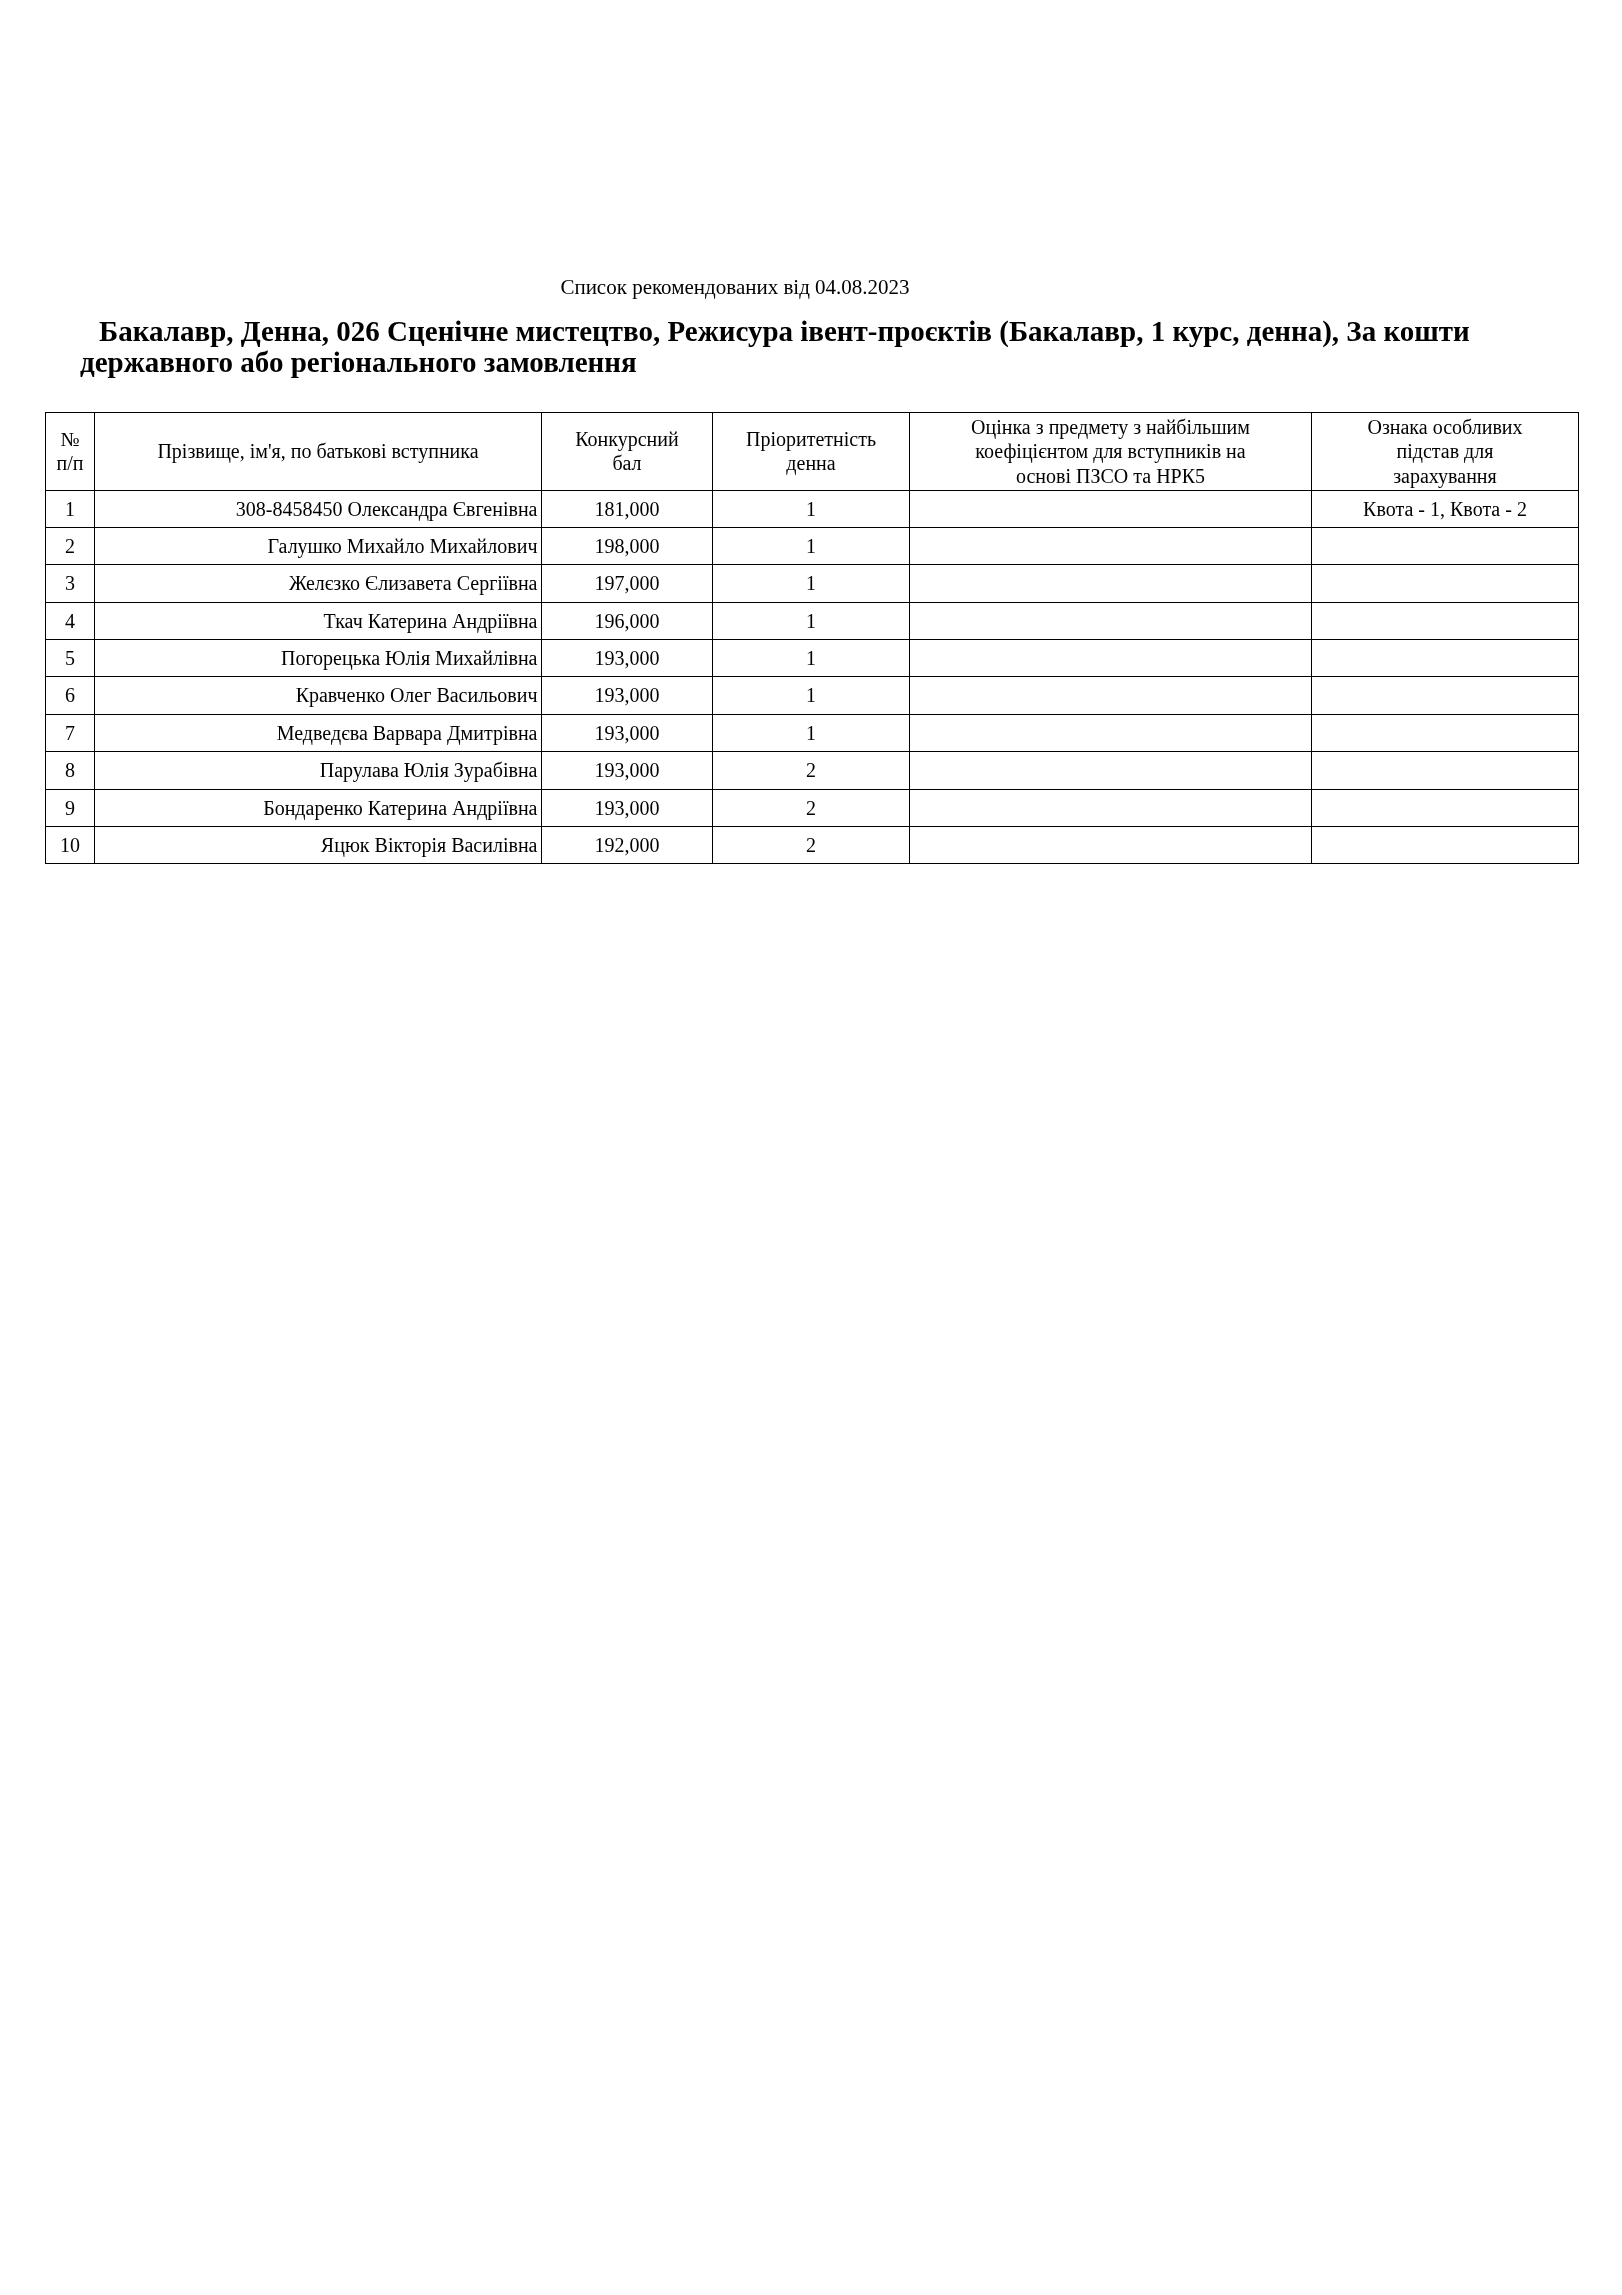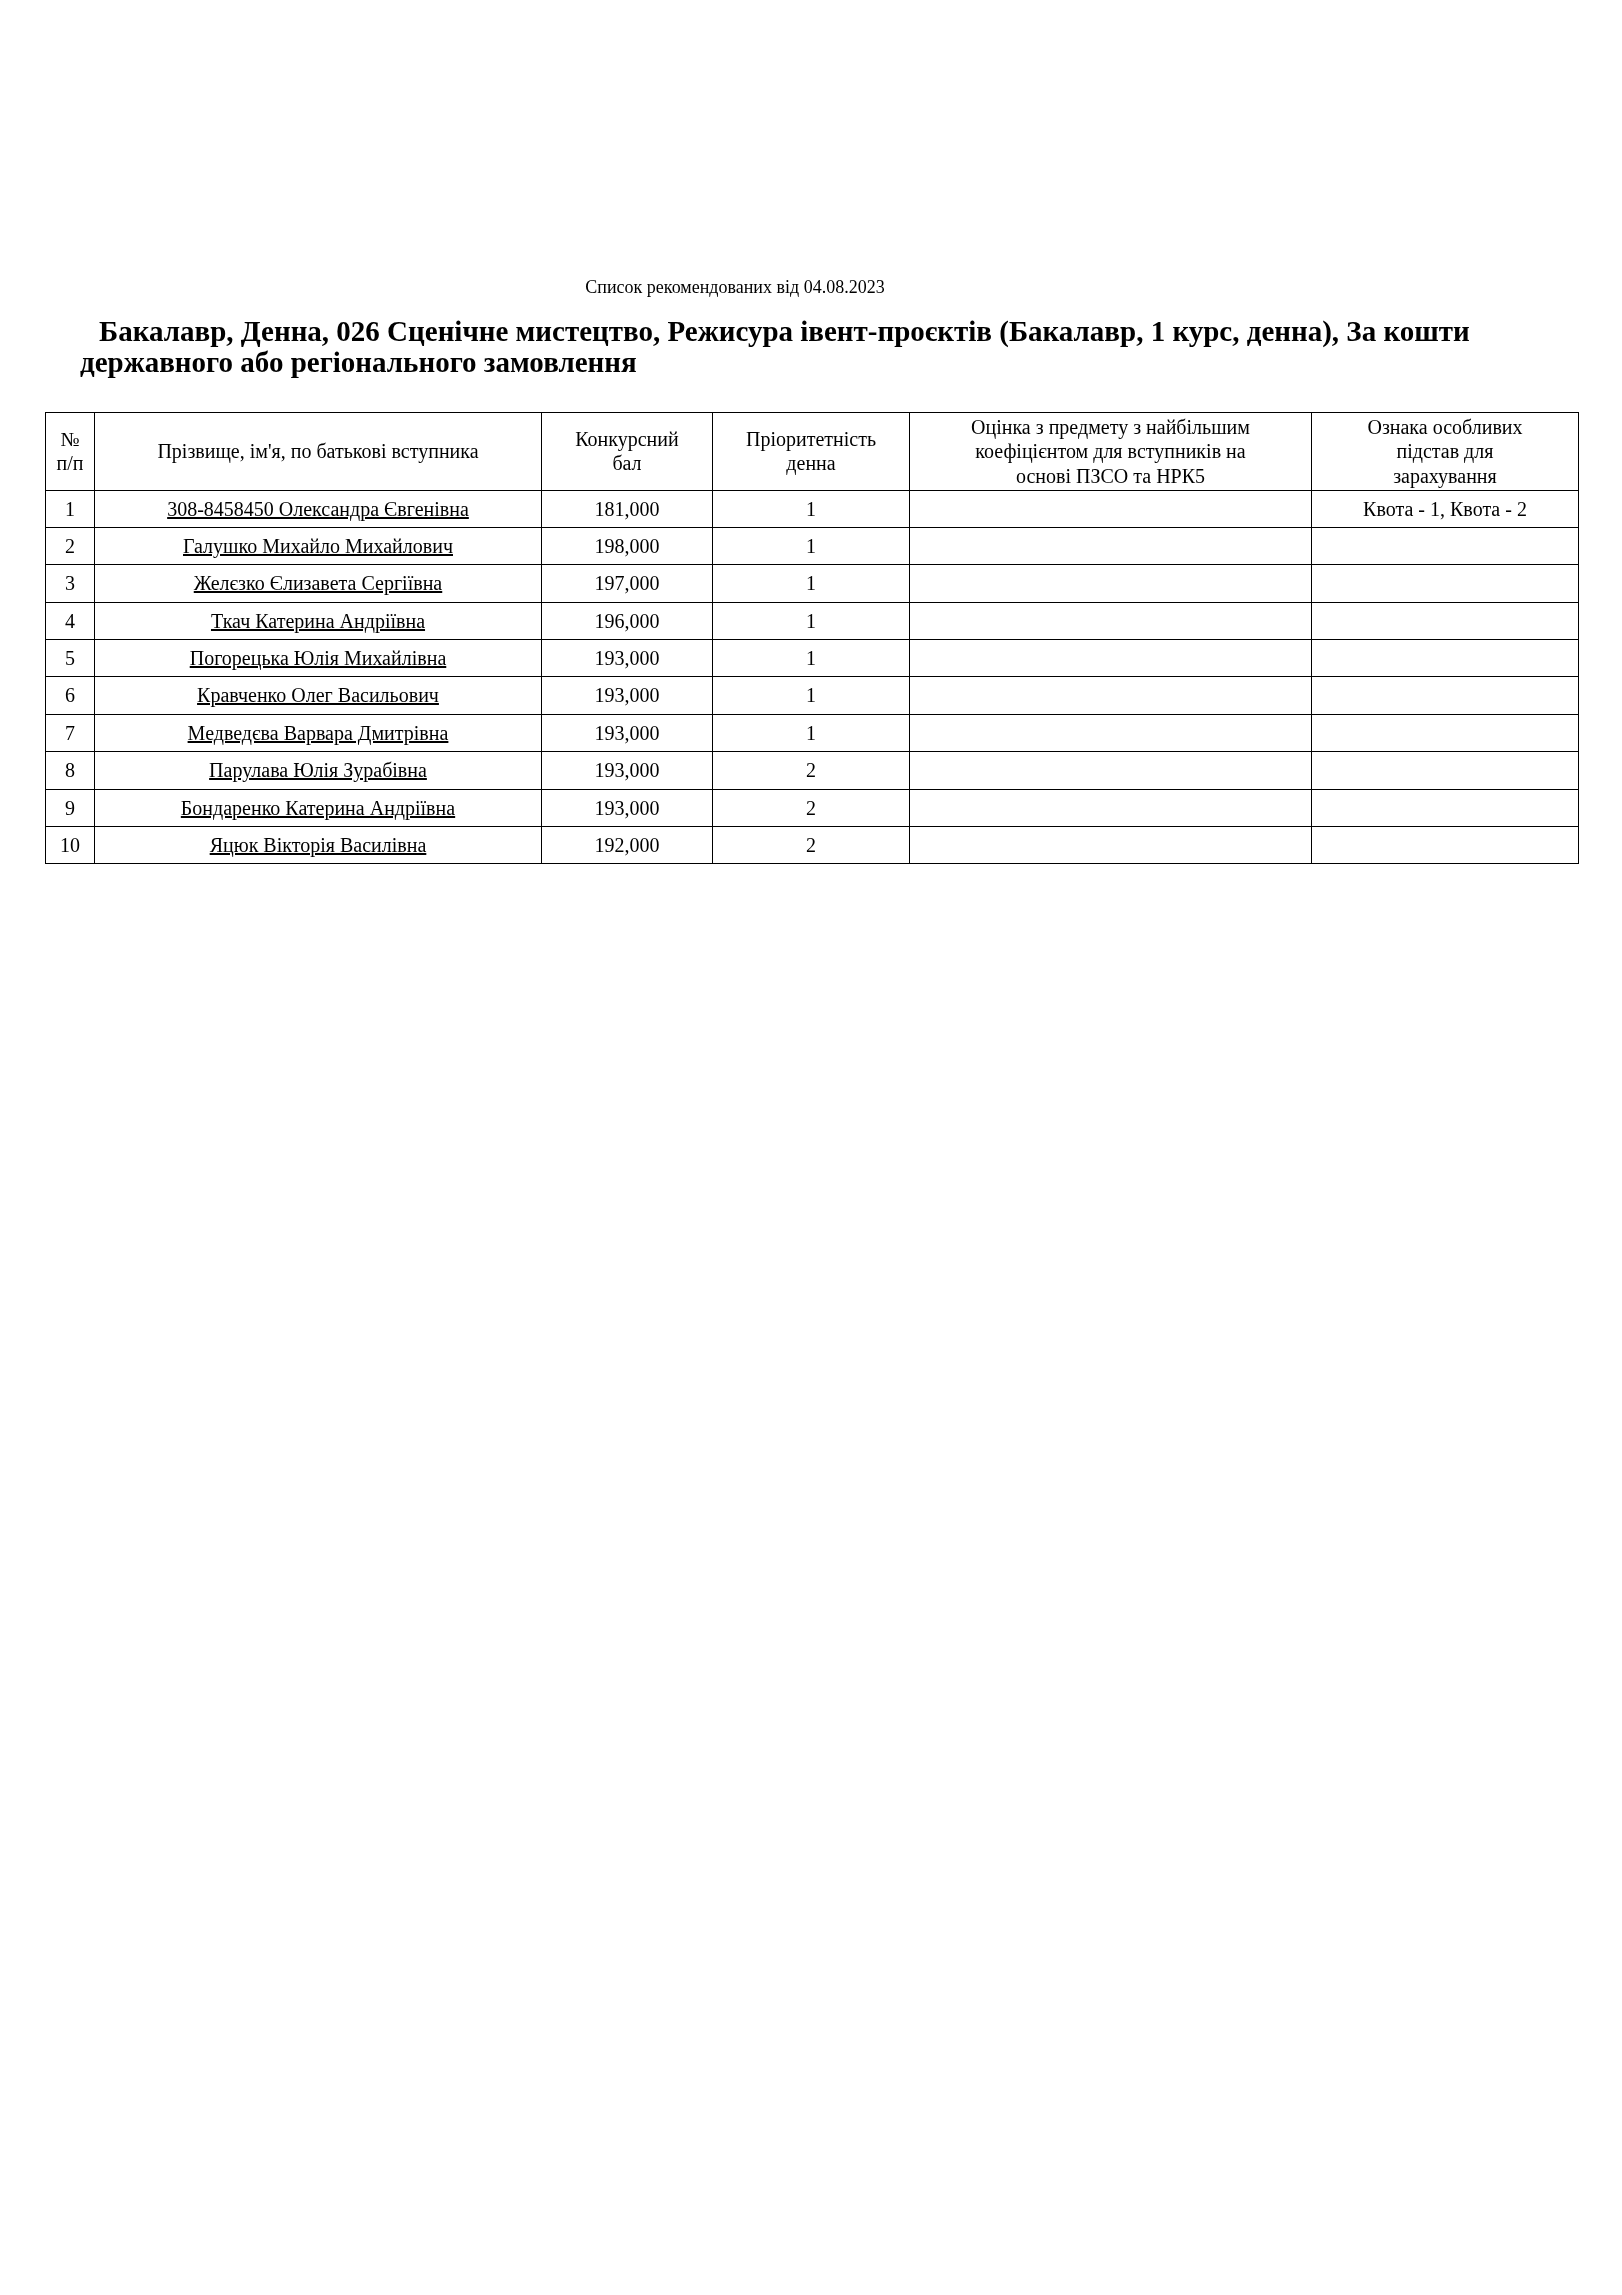--- a/index.html
+++ b/index.html
@@ -21,21 +21,21 @@
     width: 1622px;
     height: 2295px;
     background: #ffffff;
   }
   .doc-title {
     position: absolute;
     left: 0;
     top: 272px;
     width: 1470px;
     text-align: center;
-    font-size: 18px;
+    font-size: 21px;
     line-height: 30px;
   }
   .doc-subtitle {
     position: absolute;
     left: 80px;
     top: 316px;
     width: 1476px;
     font-size: 29px;
     line-height: 31px;
     font-weight: bold;
@@ -65,21 +65,21 @@
   .col-name    { width: 447px; }
   .col-score   { width: 171px; }
   .col-prio    { width: 197px; }
   .col-mark    { width: 402px; }
   .col-special { width: 267px; }
 
   tbody td {
     height: 33px;
   }
   td.c-num     { text-align: center; }
-  td.c-name    { text-align: center; padding-left: 8.7px; text-decoration: underline; }
+  td.c-name    { text-align: right; padding-left: 8.7px; }
   td.c-score   { text-align: center; }
   td.c-prio    { text-align: center; }
   td.c-mark    { text-align: center; }
   td.c-special { text-align: center; }
   th .hdr-line { display: block; }
 </style>
 </head>
 <body>
 
 <div class="page">

